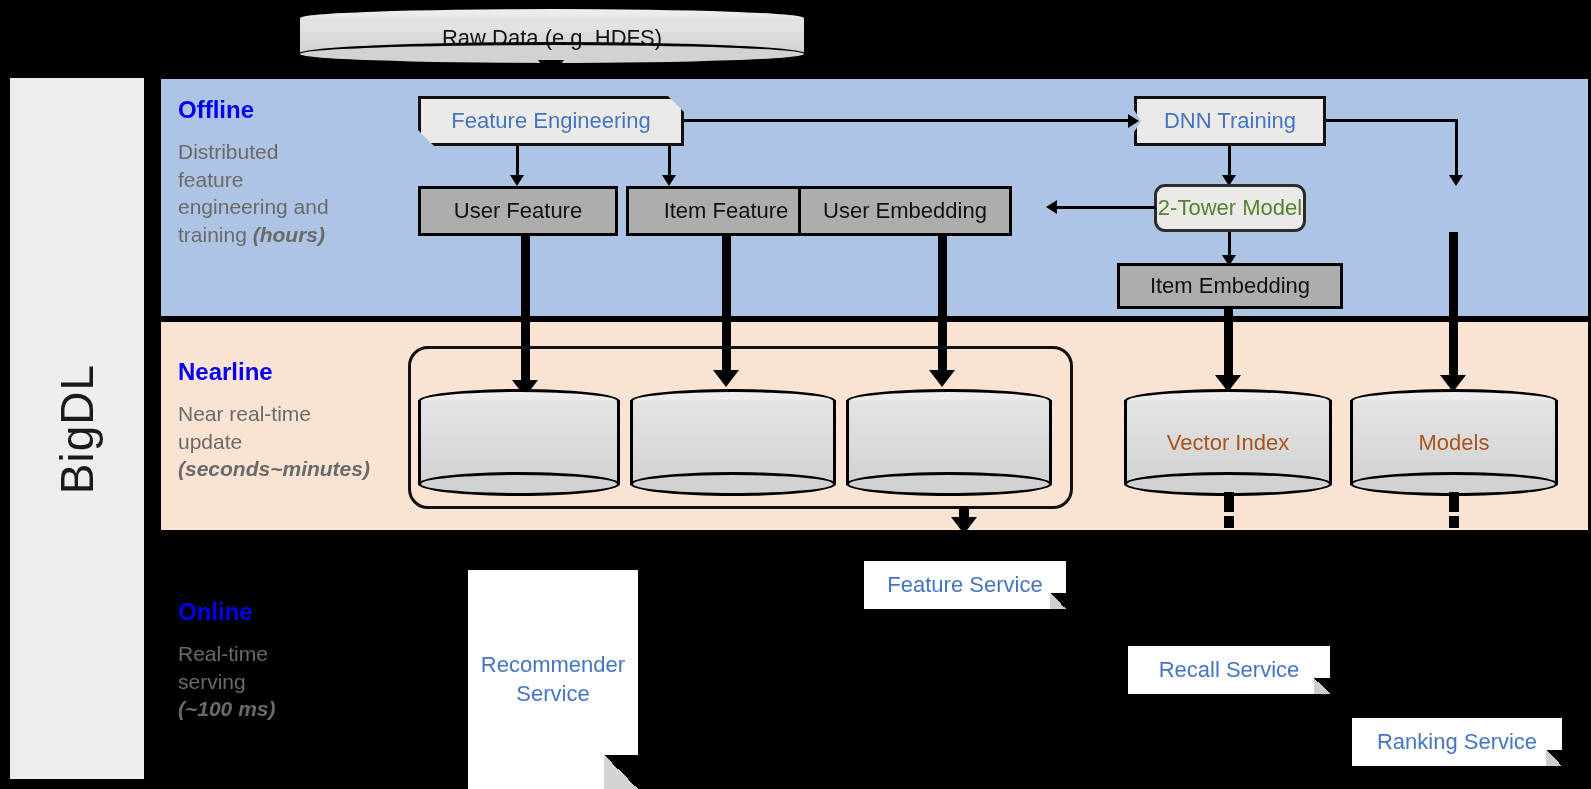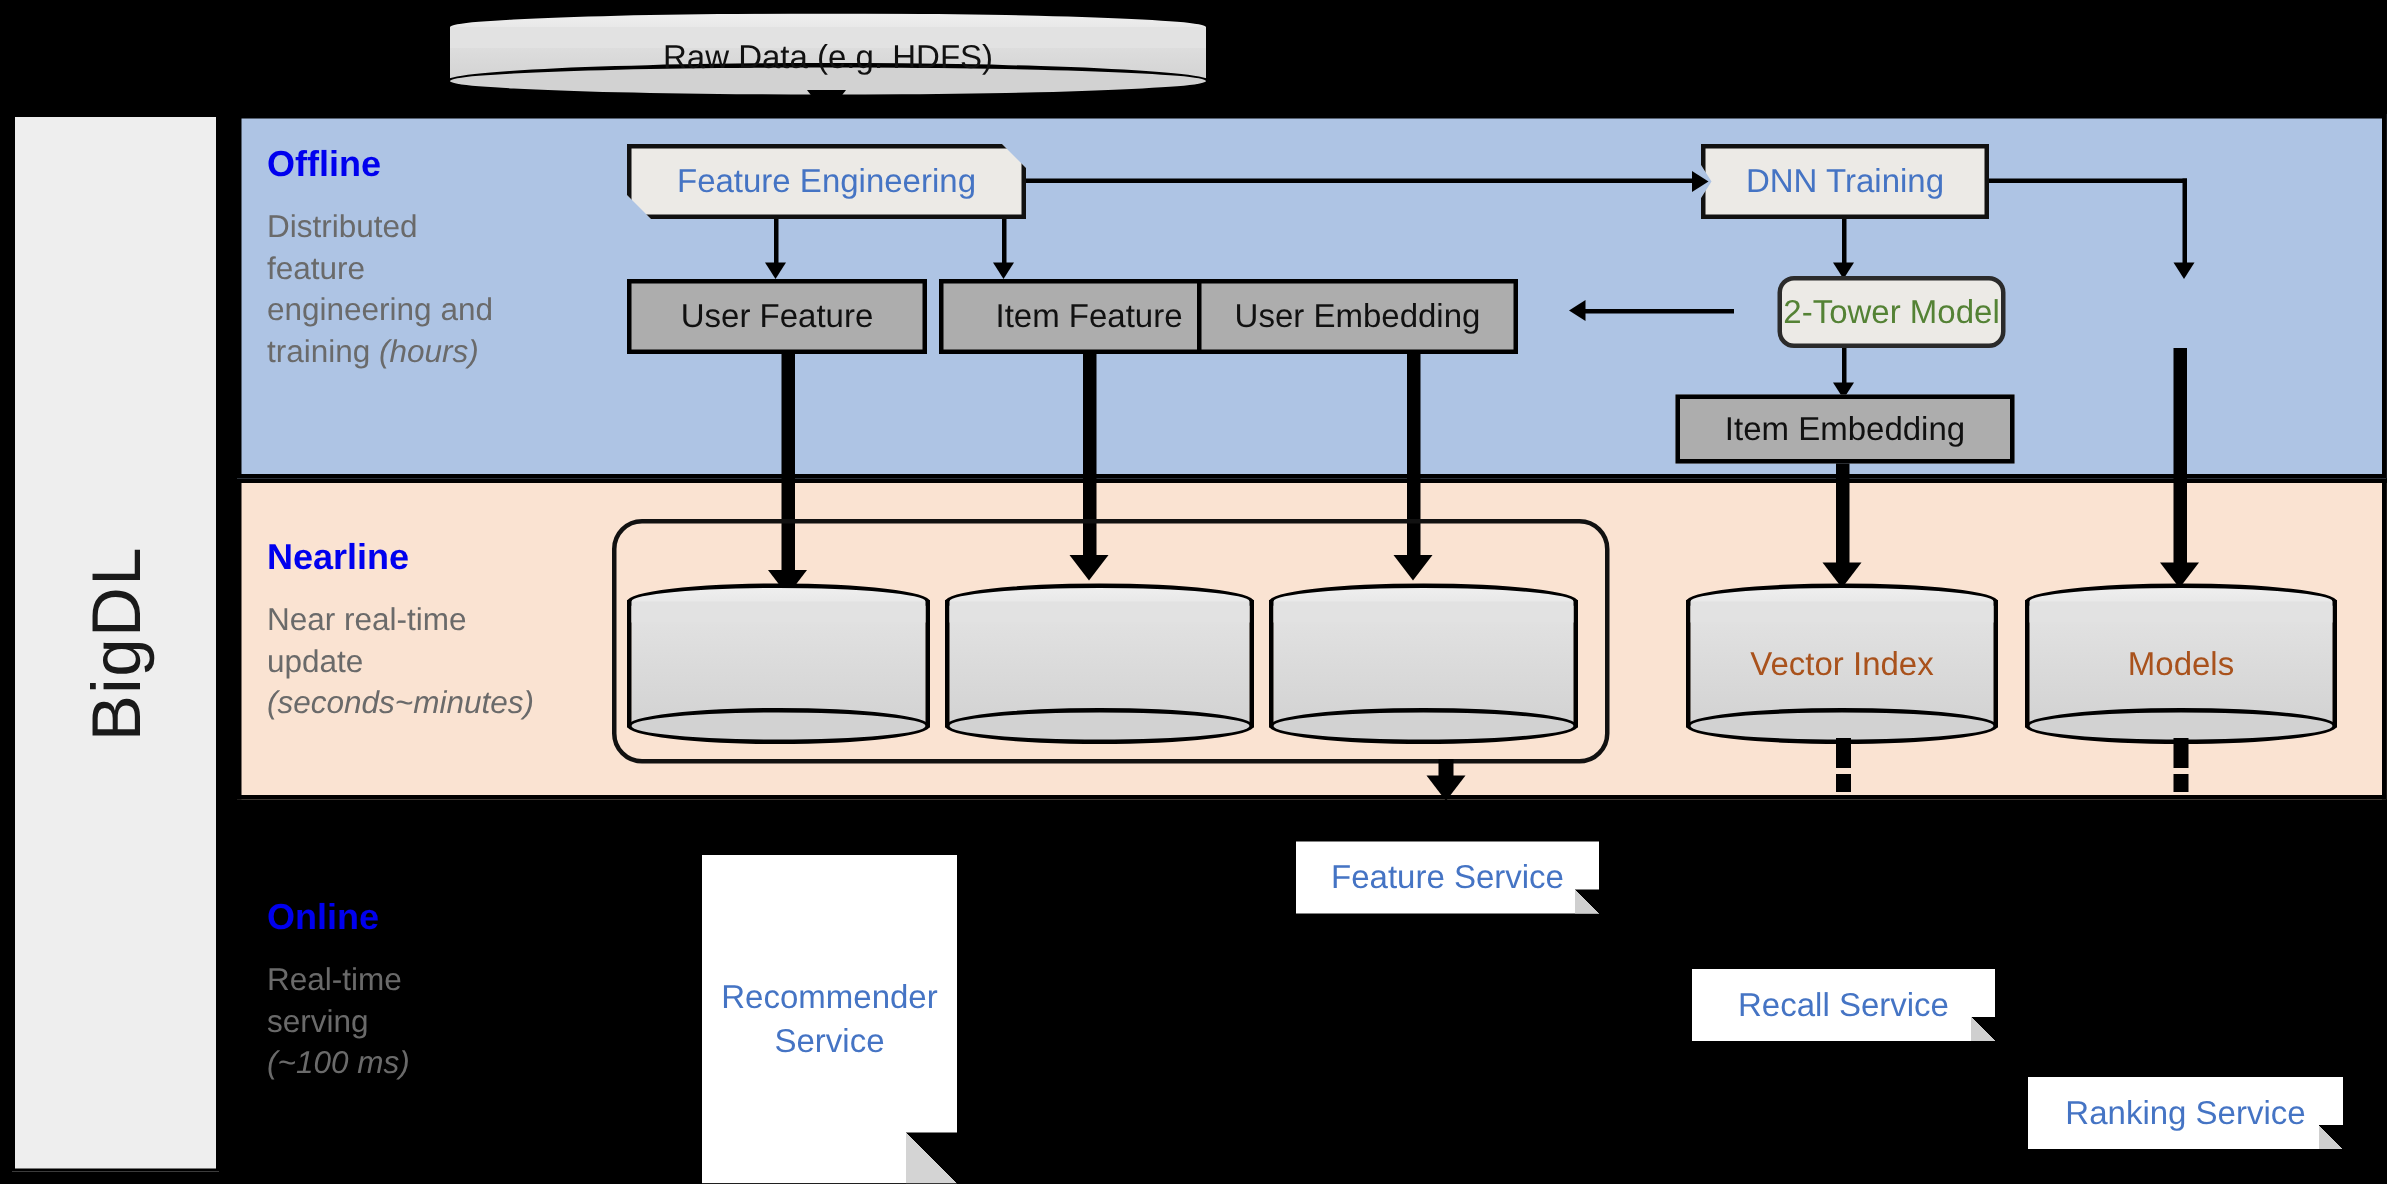--- a/index.html
+++ b/index.html
@@ -18,34 +18,34 @@
   #bigdl-rail{left:8px;top:76px;width:138px;height:705px;background:#eeeeee;border:2px solid #000;box-sizing:border-box;}
   #bigdl-label{
     position:absolute;left:50%;top:50%;
     transform:translate(-50%,-50%) rotate(-90deg);
     font-size:46px;color:#1a1a1a;letter-spacing:1px;white-space:nowrap;
   }
 
   
   .band-title{font-size:24px;font-weight:bold;color:#0000ee;}
   .band-desc{font-size:21px;color:#6a6a6a;line-height:1.32;}
-  .band-desc i{font-style:italic;}
+  .band-desc i{font-style:italic;font-weight:bold;}
 
   
   .node{box-sizing:border-box;display:flex;align-items:center;justify-content:center;text-align:center;}
 
   
   .gray-box{
     background:#adadad;border:3px solid #000;color:#111;font-size:22px;
   }
 
   
   .proc{background:#eceae6;border:3px solid #2b2b2b;font-size:22px;}
   .proc.green-t{color:#548235;}
-  .proc.rounded{border-radius:11px;margin-left:31px;}
+  .proc.rounded{border-radius:11px;}
 
   
   .chamfer{
     background:#eceae6;border:3px solid #111;font-size:22px;color:#4574c4;
     clip-path:polygon(0 0, calc(100% - 16px) 0, 100% 16px, 100% 100%, 16px 100%, 0 calc(100% - 16px));
   }
   .banner{
     background:#eceae6;border:3px solid #111;font-size:22px;color:#4574c4;
     clip-path:polygon(0 0, 100% 0, 100% 100%, 0 100%,
                       0 72%, 7px 50%, 0 28%);

